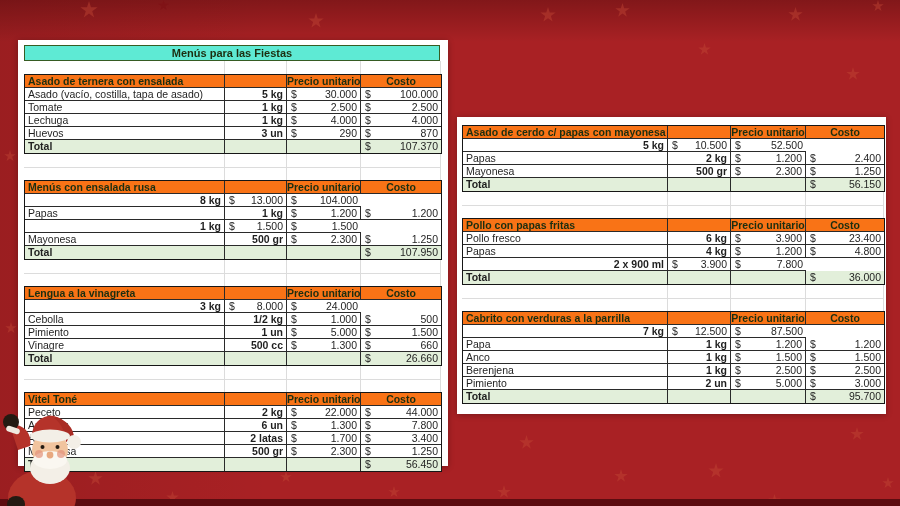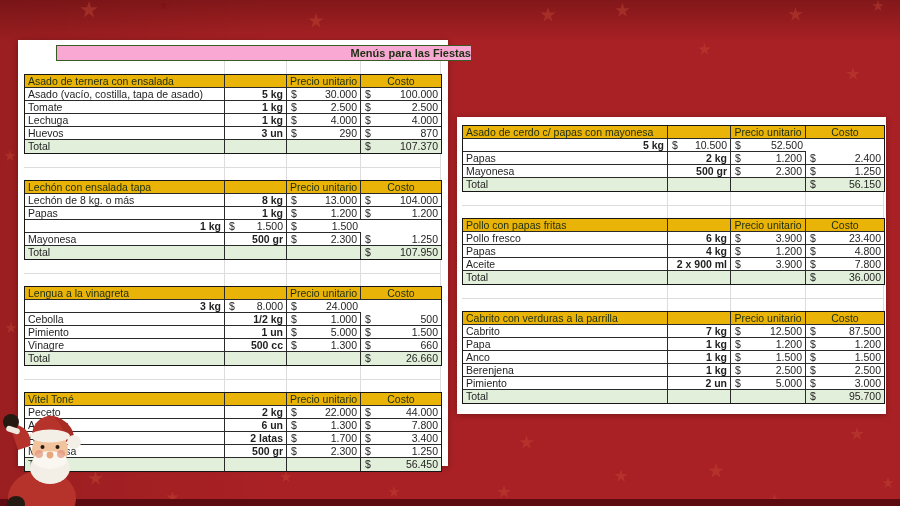--- a/index.html
+++ b/index.html
@@ -27,24 +27,23 @@
     position:absolute;background:#ffffff;
     box-shadow:0 1px 6px rgba(0,0,0,.30);
   }
   .panel-left{left:18px;top:40px;width:430px;height:426px;}
   .panel-right{left:457px;top:117px;width:429px;height:297px;}
   .panel-left .inner{padding:5px 0 0 6px;}
   .panel-right .inner{padding:8px 0 16px 5px;}
 
   .sheet-title{
     width:414px;height:14px;line-height:14px;
-    background:#f9a8d4;border:1.5px solid #365c23;
-    font-size:11px;font-weight:700;text-align:right;color:#1c2e10;
+    background:#5eead4;border:1.5px solid #365c23;
+    font-size:11px;font-weight:700;text-align:center;color:#1c2e10;
     box-sizing:content-box;
-    margin-left:32px;
   }
   .title-gap{height:13px;}
 
   
   .menu-gap{height:26px;}
   .panel-left .menu-gap,.panel-left .title-gap{
     width:417px;
     background-image:
       linear-gradient(#dcdcdc,#dcdcdc),linear-gradient(#dcdcdc,#dcdcdc),
       linear-gradient(#dcdcdc,#dcdcdc),linear-gradient(#dcdcdc,#dcdcdc),
@@ -76,24 +75,24 @@
   .cell{
     font-size:10.5px;line-height:13px;color:#1f1f1f;
     border-right:1px solid #2a2a2a;border-bottom:1px solid #2a2a2a;
     overflow:hidden;white-space:nowrap;box-sizing:border-box;
   }
   .row .cell:last-child{border-right:none;}
   .menu-table .row:last-child .cell{border-bottom:none;}
   .cell.name{padding-left:3px;text-align:left;}
   .cell.qty{padding-right:3px;text-align:right;font-weight:bold;}
   .cell.money{display:flex;justify-content:space-between;padding:0 3px 0 4px;}
-  .row.header .cell{background:#eab308;font-weight:400;color:#1c2e10;}
+  .row.header .cell{background:#f97316;font-weight:700;color:#1c2e10;}
   .row.header .cell.center{text-align:center;}
   .row.total .cell{background:#e2efda;}
-  .row.total .cell.name{font-weight:400;}
+  .row.total .cell.name{font-weight:700;}
 
   
   .santa{position:absolute;left:-4px;top:410px;width:104px;height:100px;z-index:6;}
 </style>
 </head>
 <body>
 
 <div id="stars">
     <div class="star light" style="left: 80px; top: 1px; width: 18px; height: 18px;"></div>
     <div class="star dark" style="left: 158px; top: 0px; width: 11px; height: 11px;"></div>
@@ -187,27 +186,26 @@
       <div class="cell"></div>
       <div class="cell money">
         <span>$</span>
               <span>107.370</span>
       </div>
     </div>
   </div>
         <div class="menu-gap"></div>
         <div class="menu-table">
     <div class="row header">
-      <div class="cell name">Lechón  con ensalada tapa</div>
+      <div class="cell name">Menús  con ensalada rusa</div>
       <div class="cell qty"></div>
       <div class="cell center">Precio unitario</div>
       <div class="cell center">Costo</div>
     </div>
     <div class="row item">
-    <div class="cell name">Lechón de 8 kg. o más</div>
     <div class="cell qty">8 kg</div>
     <div class="cell money">
       <span>$</span>
               <span>13.000</span>
     </div>
     <div class="cell money">
       <span>$</span>
               <span>104.000</span>
     </div>
   </div>
@@ -472,21 +470,20 @@
     <div class="cell money">
       <span>$</span>
               <span>1.200</span>
     </div>
     <div class="cell money">
       <span>$</span>
               <span>4.800</span>
     </div>
   </div>
           <div class="row item">
-    <div class="cell name">Aceite</div>
     <div class="cell qty">2 x 900 ml</div>
     <div class="cell money">
       <span>$</span>
               <span>3.900</span>
     </div>
     <div class="cell money">
       <span>$</span>
               <span>7.800</span>
     </div>
   </div>
@@ -502,21 +499,20 @@
   </div>
         <div class="menu-gap"></div>
         <div class="menu-table">
     <div class="row header">
       <div class="cell name">Cabrito con verduras a la parrilla</div>
       <div class="cell qty"></div>
       <div class="cell center">Precio unitario</div>
       <div class="cell center">Costo</div>
     </div>
     <div class="row item">
-    <div class="cell name">Cabrito</div>
     <div class="cell qty">7 kg</div>
     <div class="cell money">
       <span>$</span>
               <span>12.500</span>
     </div>
     <div class="cell money">
       <span>$</span>
               <span>87.500</span>
     </div>
   </div>

